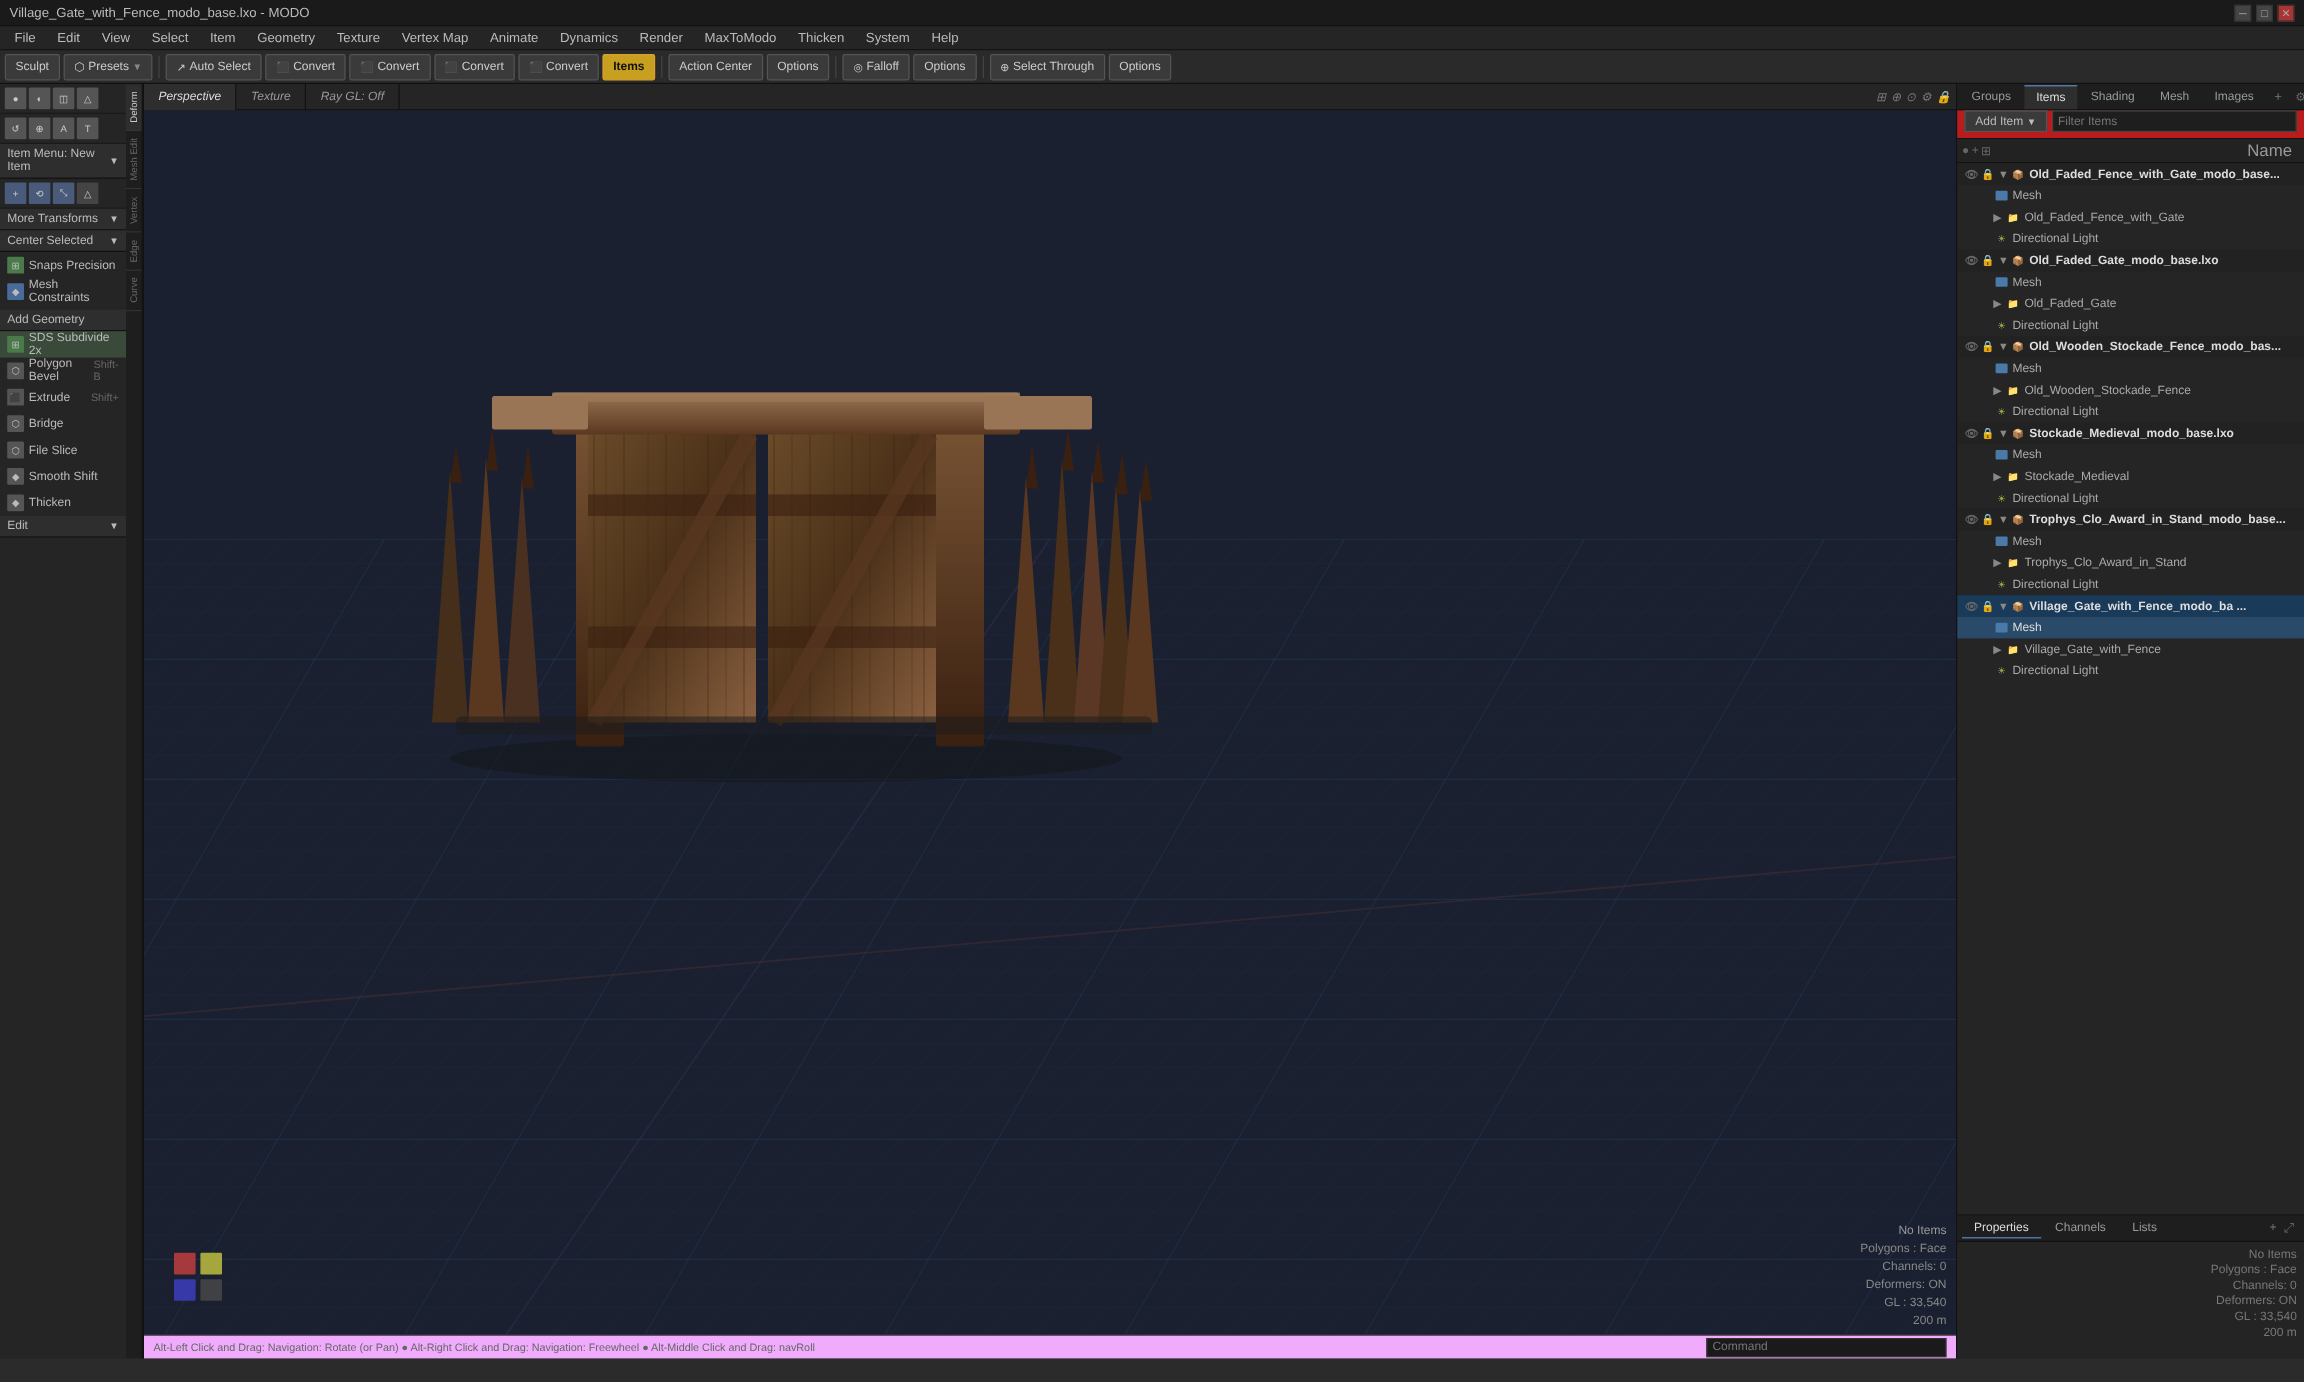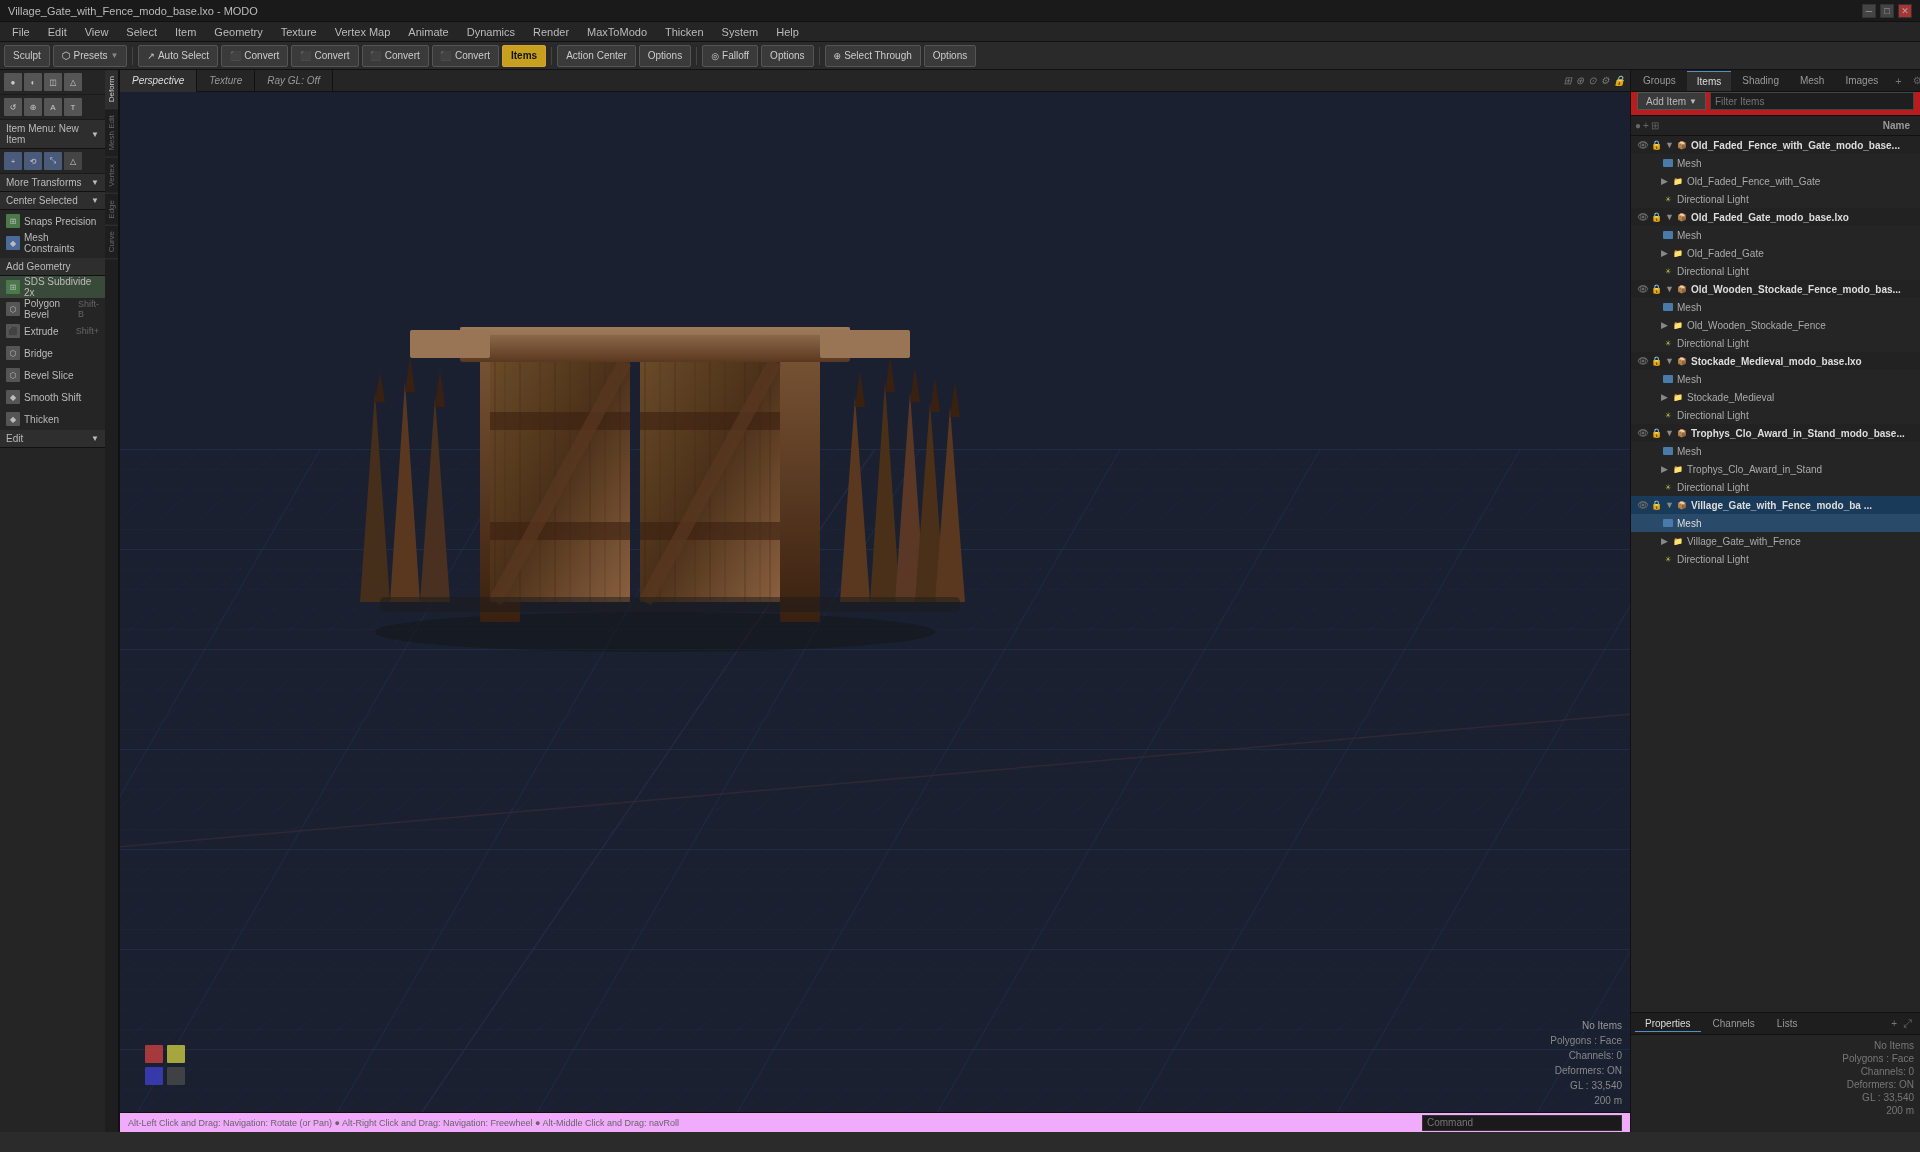--- a/index.html
+++ b/index.html
@@ -301,23 +301,23 @@
     
     #items-tree-header {
       height: 20px;
       background: #222;
       display: flex;
       align-items: center;
       padding: 0 6px;
       border-bottom: 1px solid #111;
     }
     .tree-col-name {
-      font-size: 10px;
+      font-size: 14px;
       color: #999;
-      font-weight: bold;
+      font-weight: normal;
       margin-left: 28px;
     }
 
     
     #items-tree {
       flex: 1;
       overflow-y: auto;
       overflow-x: hidden;
     }
     #items-tree::-webkit-scrollbar { width: 6px; }
@@ -640,21 +640,21 @@
           <div class="tool-icon">⬛</div>
           <span>Extrude</span>
           <span class="tool-shortcut">Shift+</span>
         </div>
         <div class="tool-btn">
           <div class="tool-icon">⬡</div>
           <span>Bridge</span>
         </div>
         <div class="tool-btn">
           <div class="tool-icon">⬡</div>
-          <span>Bevel Slice</span>
+          <span>File Slice</span>
         </div>
         <div class="tool-btn">
           <div class="tool-icon">◆</div>
           <span>Smooth Shift</span>
         </div>
         <div class="tool-btn">
           <div class="tool-icon">◆</div>
           <span>Thicken</span>
         </div>
 

